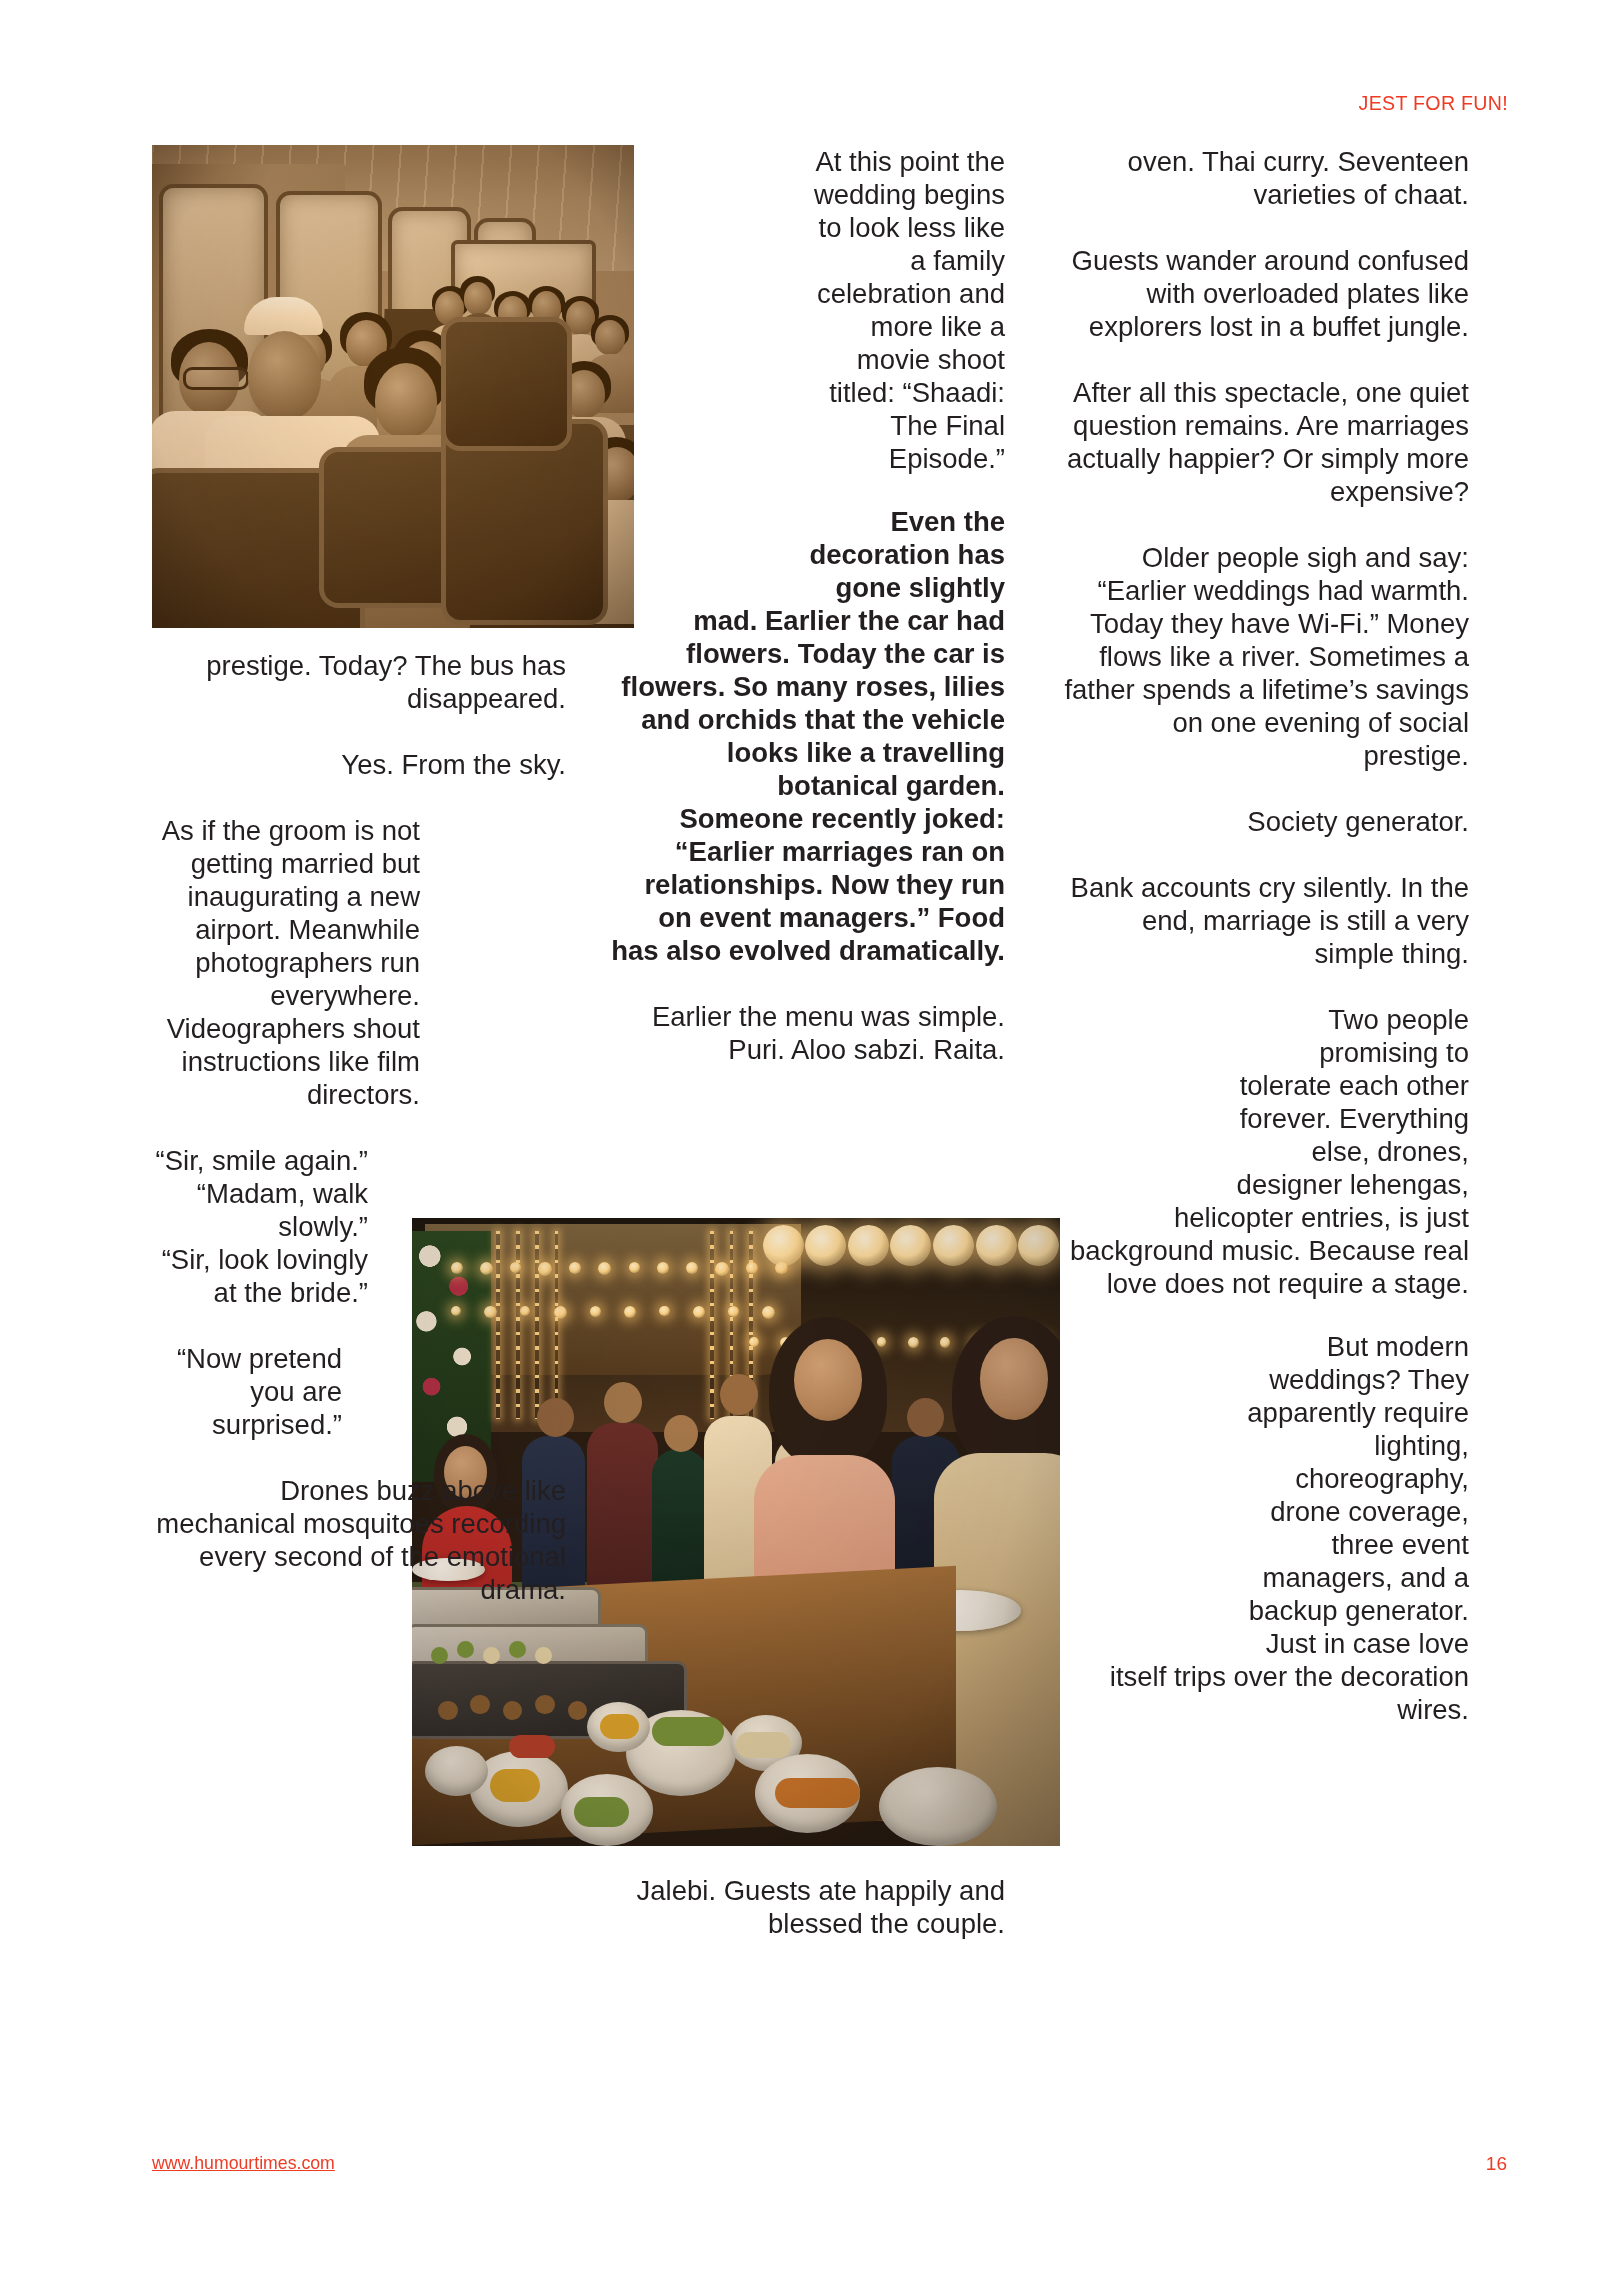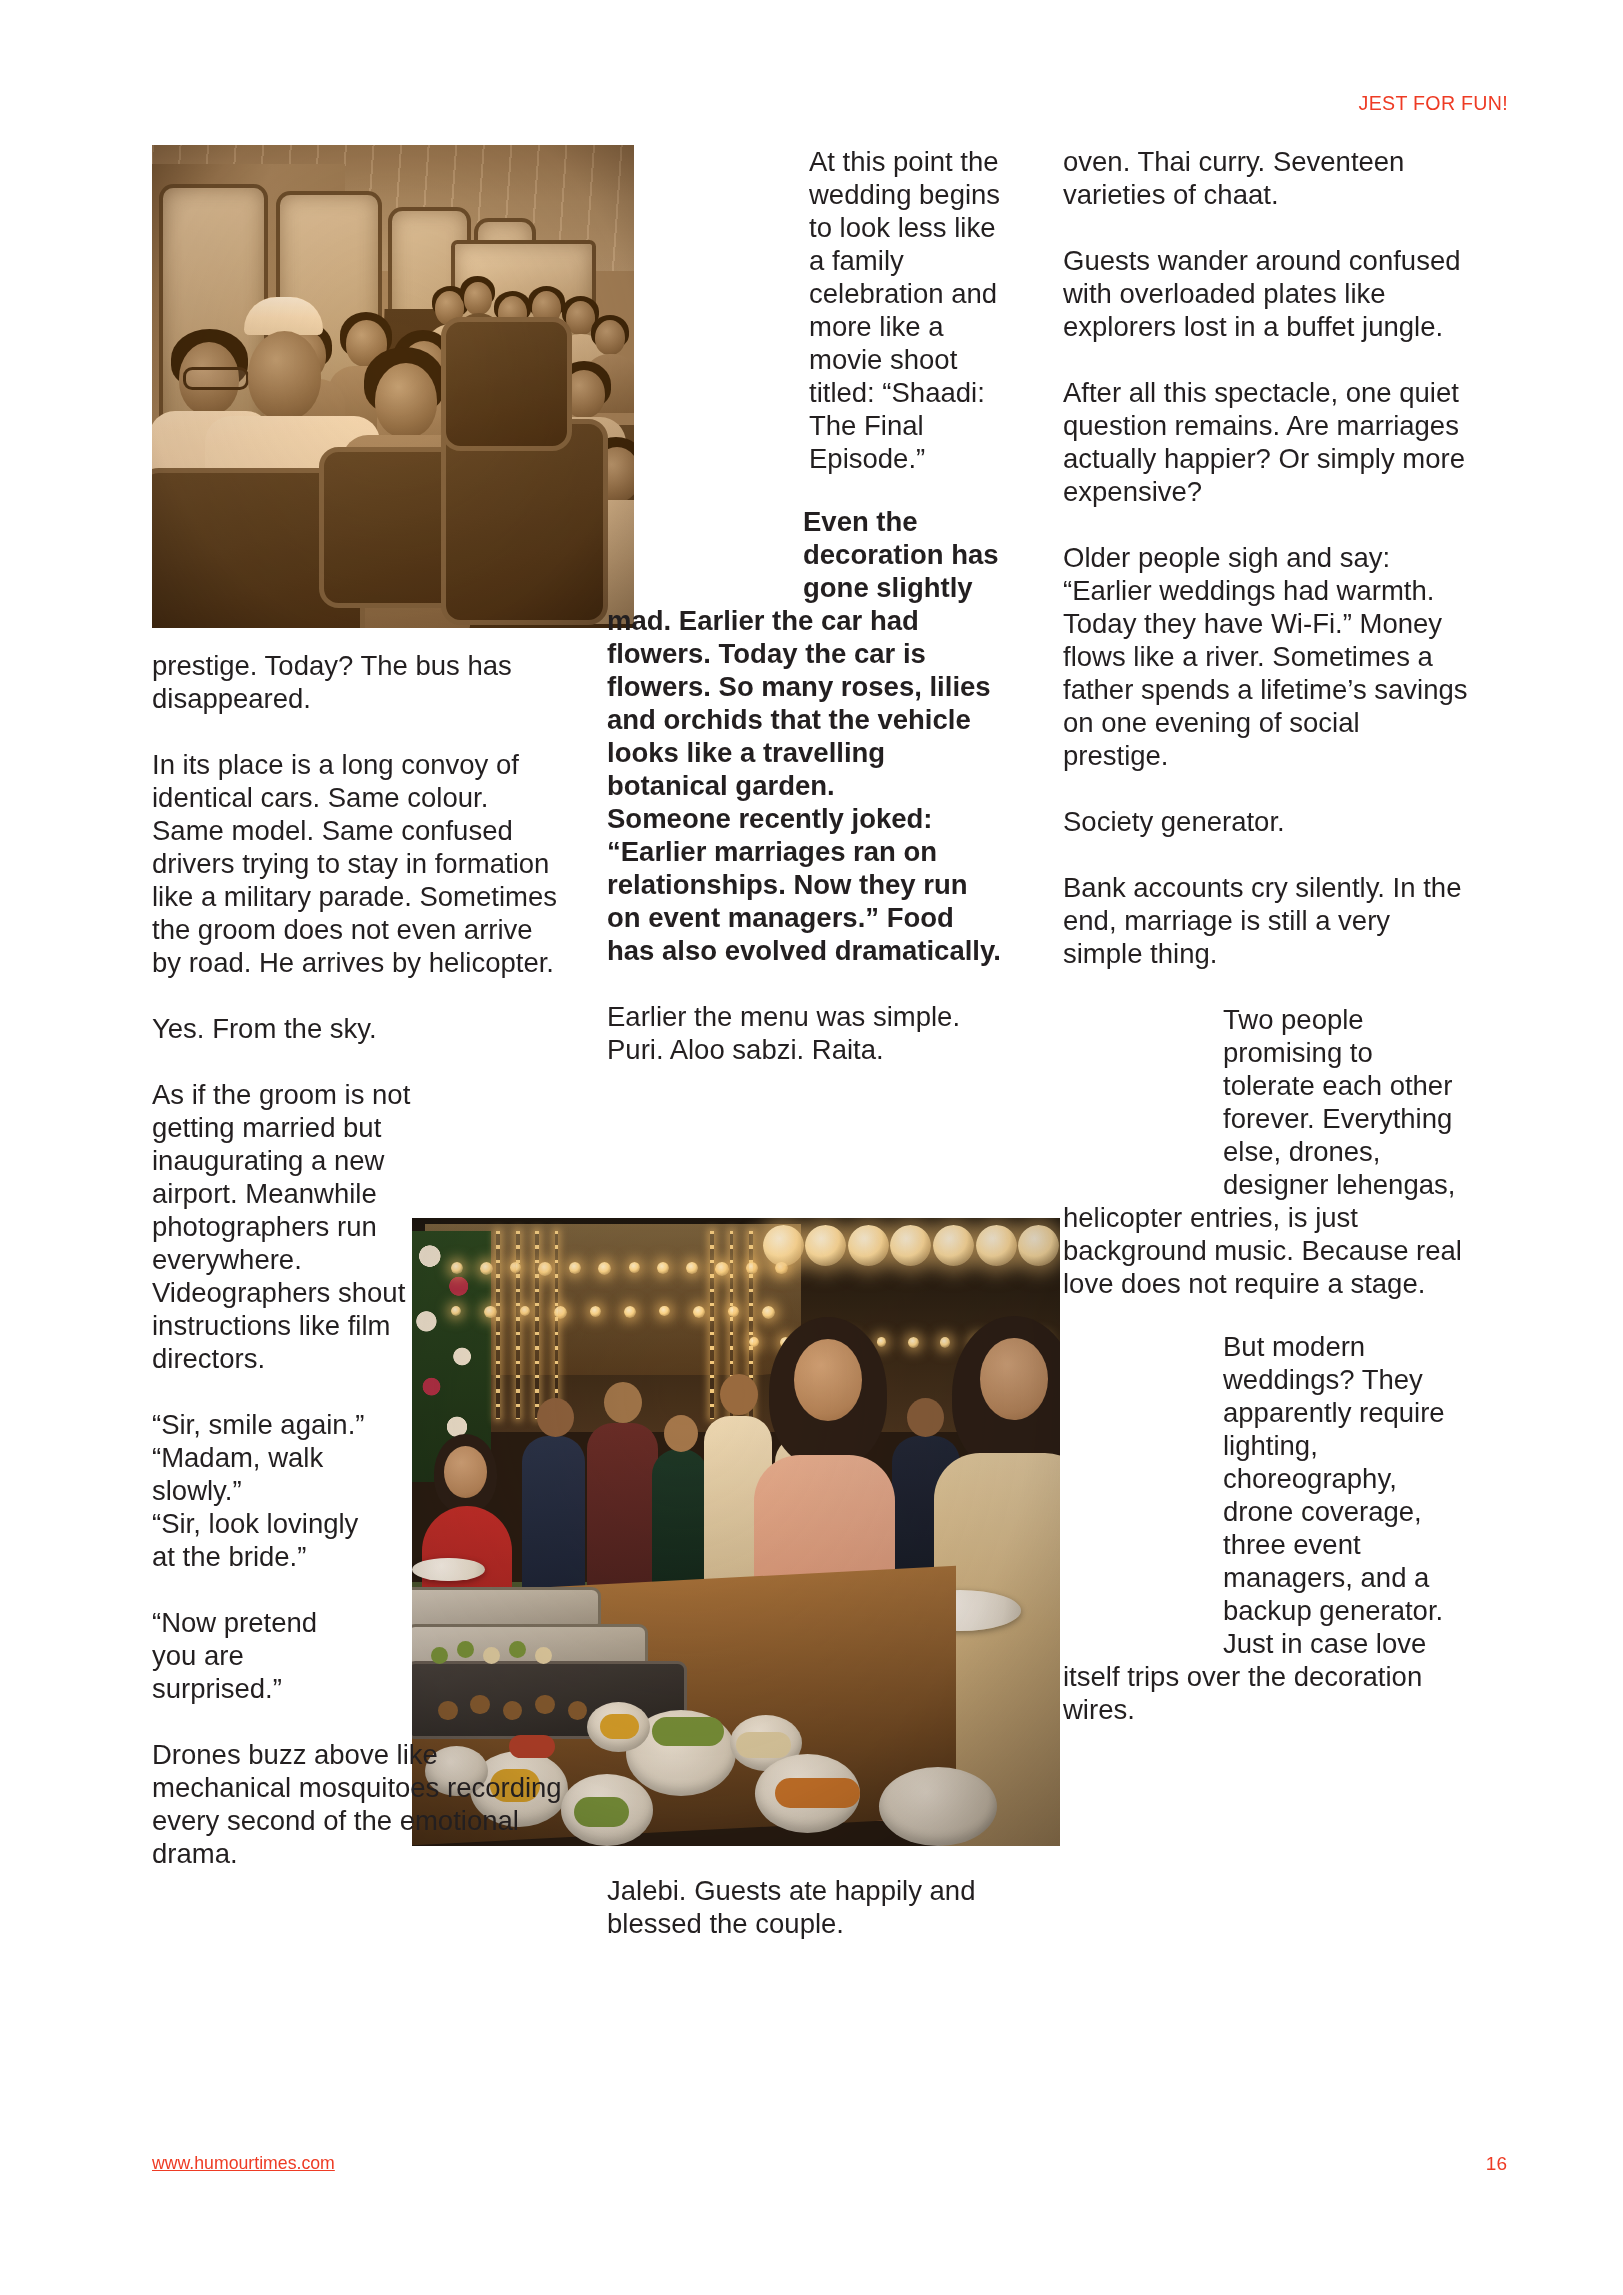--- a/index.html
+++ b/index.html
@@ -29,21 +29,21 @@
     font-weight: 400;
   }
 
   
   .col {
     position: absolute;
     top: 145px;
     font-size: 27.5px;
     line-height: 33px;
     color: #231f20;
-    text-align: left;
+    text-align: right;
   }
   .col p { margin: 0 0 33px 0; }
   .col p:last-child { margin-bottom: 0; }
 
   #col1 { left: 152px;  width: 414px; }
   #col2 { left: 607px;  width: 398px; }
   #col3 { left: 1063px; width: 406px; }
 
   
   .float-img-1 {
@@ -536,21 +536,20 @@
     <div class="food f-red" style="left:15%;bottom:14%;width:46px;height:23.6px;border-radius:13px;"></div>
     <div class="food f-orange" style="left:56%;bottom:6%;width:85px;height:30px;border-radius:15.7px;"></div>
     <div class="food f-cream" style="left:50%;bottom:14%;width:55px;height:26px;border-radius:14.4px;"></div>
 
     <div class="warm-veil"></div>
   </div>
 
   <div class="col" id="col1">
     <div class="float-img-1" style="width:100%;height:504px;"></div>
     <p>prestige. Today? The bus has disappeared.</p>
-    <p>In its place is a long convoy of identical cars. Same colour. Same model. Same confused drivers trying to stay in formation like a military parade. Sometimes the groom does not even arrive by road. He arrives by helicopter.</p>
     <p>Yes. From the sky.</p>
     <p style="width:268px;">As if the groom is not getting married but inaugurating a new airport. Meanwhile photographers run everywhere. Videographers shout instructions like film directors.</p>
     <p style="width:216px;white-space:pre-line;">“Sir, smile again.”
 “Madam, walk slowly.”
 “Sir, look lovingly at the bride.”</p>
     <p style="width:190px;white-space:pre-line;">“Now pretend you are surprised.”</p>
     <p>Drones buzz above like mechanical mosquitoes recording every second of the emotional drama.</p>
   </div>
 
   <div class="col" id="col2">

